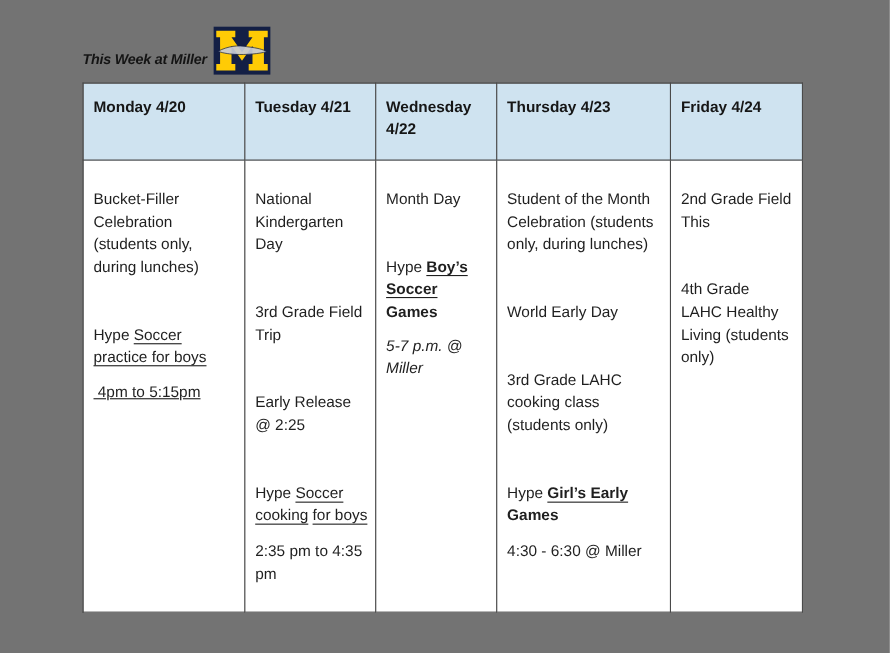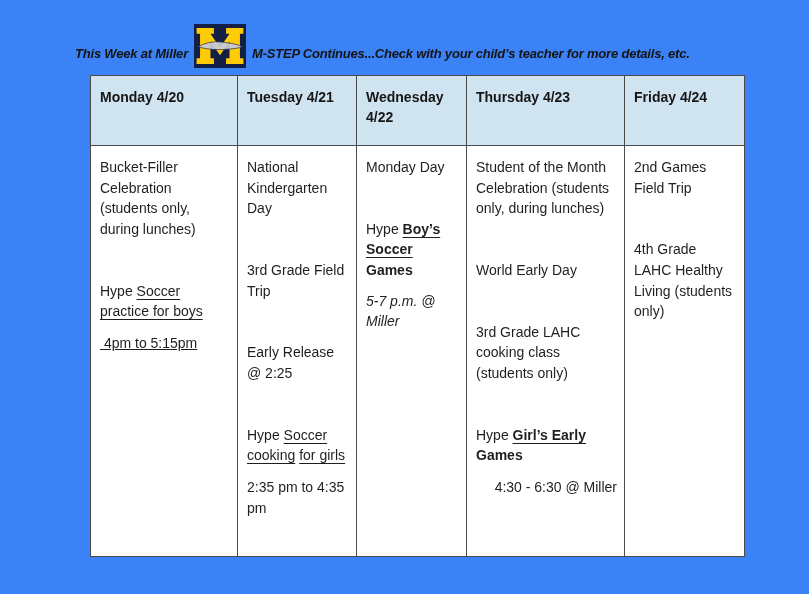--- a/index.html
+++ b/index.html
@@ -1,19 +1,19 @@
 <!DOCTYPE html>
 <html><head>
 <meta charset="utf-8">
 <style>
   html,body{margin:0;padding:0;background:#ffffff;}
   .page{
     position:relative;
     width:809px;height:594px;
-    background:#3b82f6;
+    background:#737373;
     font-family:"Liberation Sans",sans-serif;
     color:var(--text,#1f1f1f);
     overflow:hidden;
   }
   
   .title-row{
     position:absolute;left:75px;top:22px;
     height:46px;
     display:flex;align-items:flex-end;gap:6px;
     white-space:nowrap;
@@ -25,38 +25,38 @@
     color:#141414;
   }
   .logo{
     display:inline-block;width:52px;height:44px;line-height:0;
   }
   .logo svg{width:100%;height:100%;}
   
   table.week{
     position:absolute;left:75px;top:75px;
     width:654px;
-    border-collapse:collapse;table-layout:fixed;margin-left:15px;
+    border-collapse:collapse;table-layout:fixed;
   }
   table.week th,table.week td{
     border:1px solid var(--border,#4a4a4a);
     vertical-align:top;text-align:left;
     font-size:14px;
   }
   table.week th{
     background:var(--header-bg,#cfe3f0);
     height:70px;
     padding:11px 8px 0 9px;
     font-weight:bold;line-height:20px;
     box-sizing:border-box;
     color:#161616;
   }
   table.week td{
     height:411px;
-    padding:11px 7px 8px 9px;
+    padding:24px 7px 8px 9px;
     line-height:20.6px;
     box-sizing:border-box;
     background:#ffffff;
   }
   td.col2{padding-left:7px;padding-right:3px;}
   .para{margin:0;}
   .para .b{font-weight:bold;}
   .para .u{text-decoration:underline;text-underline-offset:3px;}
   .blank{width:100%;}
 </style>
@@ -67,21 +67,20 @@
 
   <div class="title-row">
     <span class="title-text">This Week at Miller</span>
     <span class="logo">
       <svg viewBox="0 0 120 90" preserveAspectRatio="none">
         <rect x="0" y="0" width="120" height="90" fill="var(--navy,#131f45)"></rect>
         <path d="M6 8 L46 8 L46 20 L38 20 L60 48 L82 20 L74 20 L74 8 L114 8 L114 20 L106 20 L106 70 L114 70 L114 82 L74 82 L74 70 L82 70 L82 36 L60 64 L38 36 L38 70 L46 70 L46 82 L6 82 L6 70 L14 70 L14 20 L6 20 Z" fill="var(--maize,#ffcb05)"></path>
         <path d="M10 46 C30 37, 52 34, 72 38 C92 40, 105 43, 112 47 C95 51, 70 53, 45 52 C30 51, 16 49, 10 46 Z" fill="var(--streak,#c7ccd8)" stroke="var(--navy,#131f45)" stroke-width="1.5" opacity="0.92"></path>
       </svg>
     </span>
-    <span class="title-text">M-STEP Continues...Check with your child’s teacher for more details, etc.</span>
   </div>
 
   <table class="week">
     <colgroup id="cols">
         <col style="width: 147px;">
         <col style="width: 119px;">
         <col style="width: 110px;">
         <col style="width: 158px;">
         <col style="width: 120px;">
       </colgroup>
@@ -102,41 +101,41 @@
             <div class="para"><span>Hype </span><span class="u">Soccer practice for boys</span></div>
             <div class="para" style="margin-top: 11px; text-decoration: underline;"><span>&nbsp;4pm to 5:15pm</span></div>
           </td>
           <td class="cell col1">
             <div class="para"><span>National Kindergarten Day</span></div>
             <div class="blank" style="height: 41.2px;"></div>
             <div class="para"><span>3rd Grade Field Trip</span></div>
             <div class="blank" style="height: 41.2px;"></div>
             <div class="para"><span>Early Release @ 2:25</span></div>
             <div class="blank" style="height: 41.2px;"></div>
-            <div class="para"><span>Hype </span><span class="u">Soccer</span><span> </span><span class="u">cooking</span><span> </span><span class="u">for girls</span></div>
+            <div class="para"><span>Hype </span><span class="u">Soccer</span><span> </span><span class="u">cooking</span><span> </span><span class="u">for boys</span></div>
             <div class="para" style="margin-top: 11px;"><span>2:35 pm to 4:35 pm</span></div>
           </td>
           <td class="cell col2">
-            <div class="para"><span>Monday Day</span></div>
+            <div class="para"><span>Month Day</span></div>
             <div class="blank" style="height: 41.2px;"></div>
             <div class="para"><span>Hype </span><span class="b u">Boy’s Soccer</span><span> </span><span class="b">Games</span></div>
             <div class="para" style="margin-top: 10px; font-style: italic;"><span>5-7 p.m. @ Miller</span></div>
           </td>
           <td class="cell col3">
             <div class="para"><span>Student of the Month Celebration (students only, during lunches)</span></div>
             <div class="blank" style="height: 41.2px;"></div>
             <div class="para"><span>World Early Day</span></div>
             <div class="blank" style="height: 41.2px;"></div>
             <div class="para"><span>3rd Grade LAHC cooking class (students only)</span></div>
             <div class="blank" style="height: 41.2px;"></div>
             <div class="para"><span>Hype </span><span class="b u">Girl’s Early</span><span> </span><span class="b">Games</span></div>
-            <div class="para" style="margin-top: 11px; text-align: right;"><span>4:30 - 6:30 @ Miller</span></div>
+            <div class="para" style="margin-top: 11px;"><span>4:30 - 6:30 @ Miller</span></div>
           </td>
           <td class="cell col4">
-            <div class="para"><span>2nd Games Field Trip</span></div>
+            <div class="para"><span>2nd Grade Field This</span></div>
             <div class="blank" style="height: 41.2px;"></div>
             <div class="para"><span>4th Grade LAHC Healthy Living (students only)</span></div>
           </td>
         </tr>
     </tbody>
   </table>
 
 </div>
 
 </body></html>

